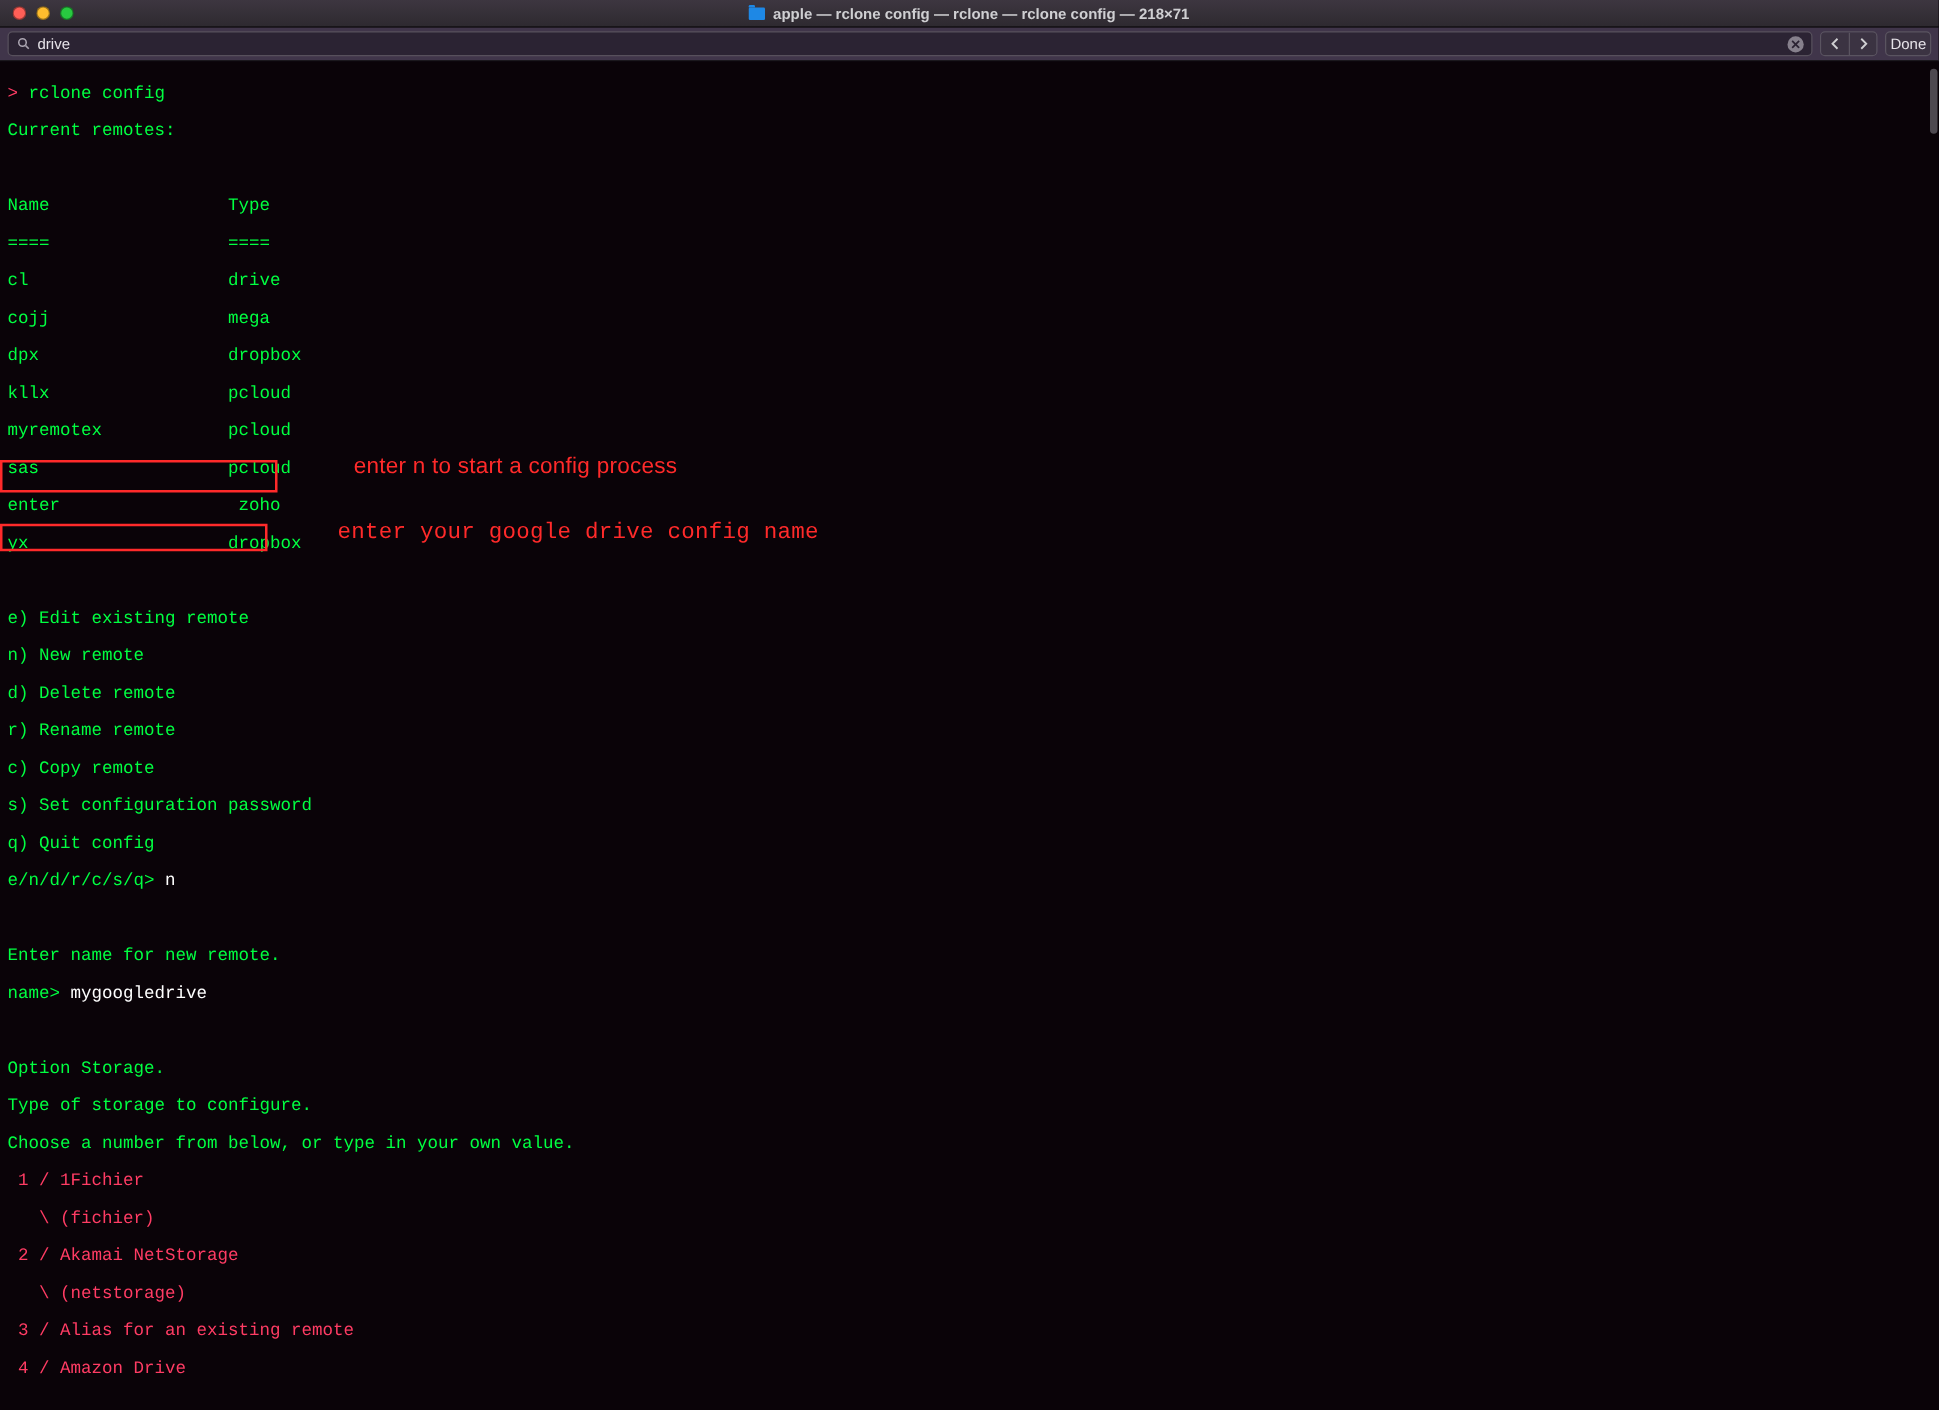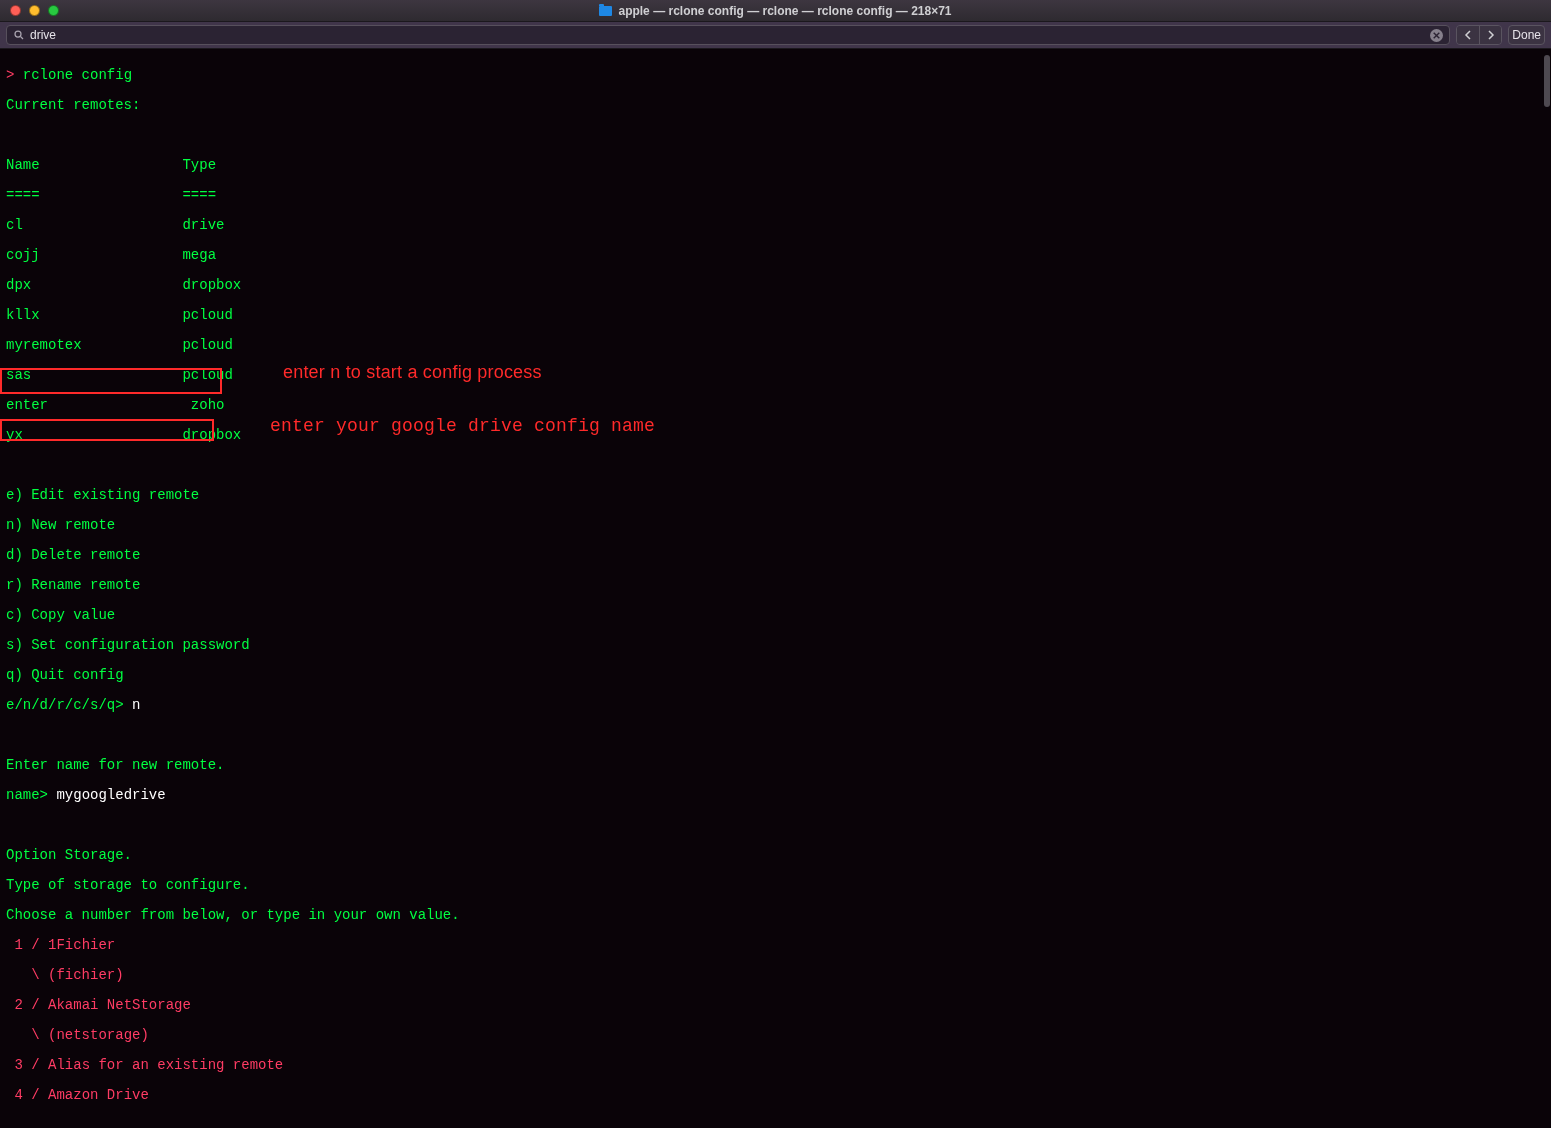--- a/index.html
+++ b/index.html
@@ -192,21 +192,21 @@
 <div class="line"><span class="g">kllx</span>                 <span class="g">pcloud</span></div>
 <div class="line"><span class="g">myremotex</span>            <span class="g">pcloud</span></div>
 <div class="line"><span class="g">sas</span>                  <span class="g">pcloud</span></div>
 <div class="line"><span class="g">enter</span>                 <span class="g">zoho</span></div>
 <div class="line"><span class="g">yx</span>                   <span class="g">dropbox</span></div>
 <div class="line"></div>
 <div class="line g">e) Edit existing remote</div>
 <div class="line g">n) New remote</div>
 <div class="line g">d) Delete remote</div>
 <div class="line g">r) Rename remote</div>
-<div class="line g">c) Copy value</div>
+<div class="line g">c) Copy remote</div>
 <div class="line g">s) Set configuration password</div>
 <div class="line g">q) Quit config</div>
 <div class="line"><span class="g">e/n/d/r/c/s/q&gt;</span> <span class="w">n</span></div>
 <div class="line"></div>
 <div class="line g">Enter name for new remote.</div>
 <div class="line"><span class="g">name&gt;</span> <span class="w">mygoogledrive</span></div>
 <div class="line"></div>
 <div class="line g">Option Storage.</div>
 <div class="line g">Type of storage to configure.</div>
 <div class="line g">Choose a number from below, or type in your own value.</div>

